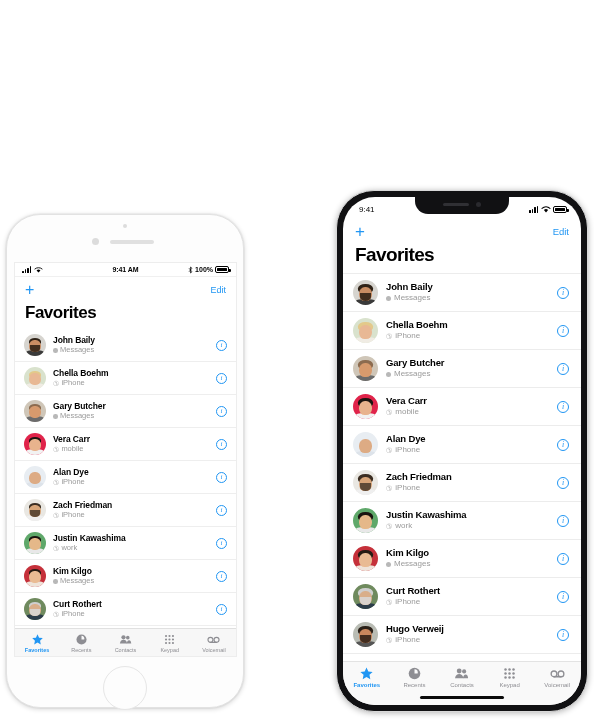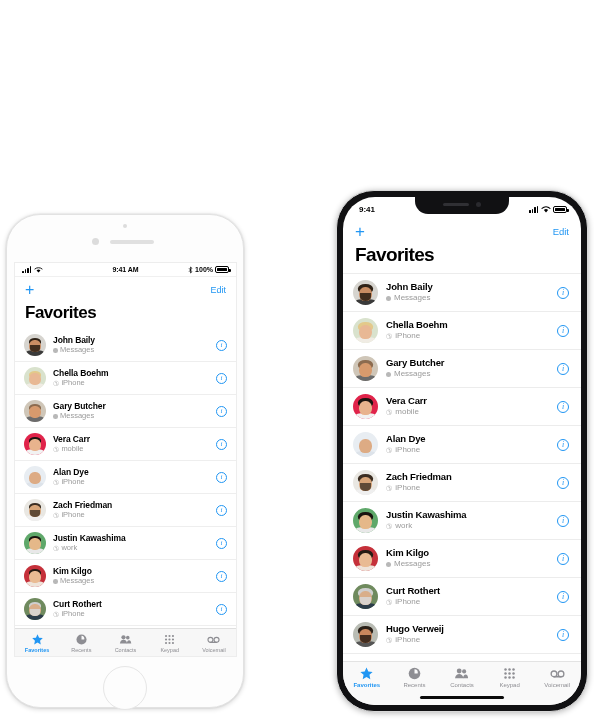--- a/index.html
+++ b/index.html
@@ -113,21 +113,21 @@
     position:absolute; left:50%; top:0; margin-left:-47px;
     width:94px; height:17px; background:#111113;
     border-radius: 0 0 13px 13px; z-index:5;
     display:flex; align-items:center; justify-content:center; gap:7px;
   }
   .r-notch .sp { width:26px; height:3px; border-radius:2px; background:#303034; margin-top:-3px;}
   .r-notch .cam { width:5px; height:5px; border-radius:50%; background:#2a2a2e; margin-top:-3px;}
 
   .r-status {
     height:22px; display:flex; align-items:center; padding:0 14px 0 16px;
-    font-size:8px; font-weight:bold; color:#000; position:relative;
+    font-size:8px; font-weight:normal; color:#000; position:relative;
   }
   .r-status .time { margin-top:2px;}
   .r-status .right { margin-left:auto; display:flex; align-items:center; gap:2.5px; margin-top:2px;}
 
   .r-nav { height:24px; display:flex; align-items:center; justify-content:space-between; padding:0 12px; }
   .plus-r { font-size:17px; color:#2196f3; line-height:1; font-weight:300;}
   .edit-r { font-size:9.5px; color:#2196f3;}
   .r-title { padding: 1px 12px 7px 12px; }
   .r-title h1 { font-size:19px; font-weight:bold; letter-spacing:-0.6px; color:#000;}
 

